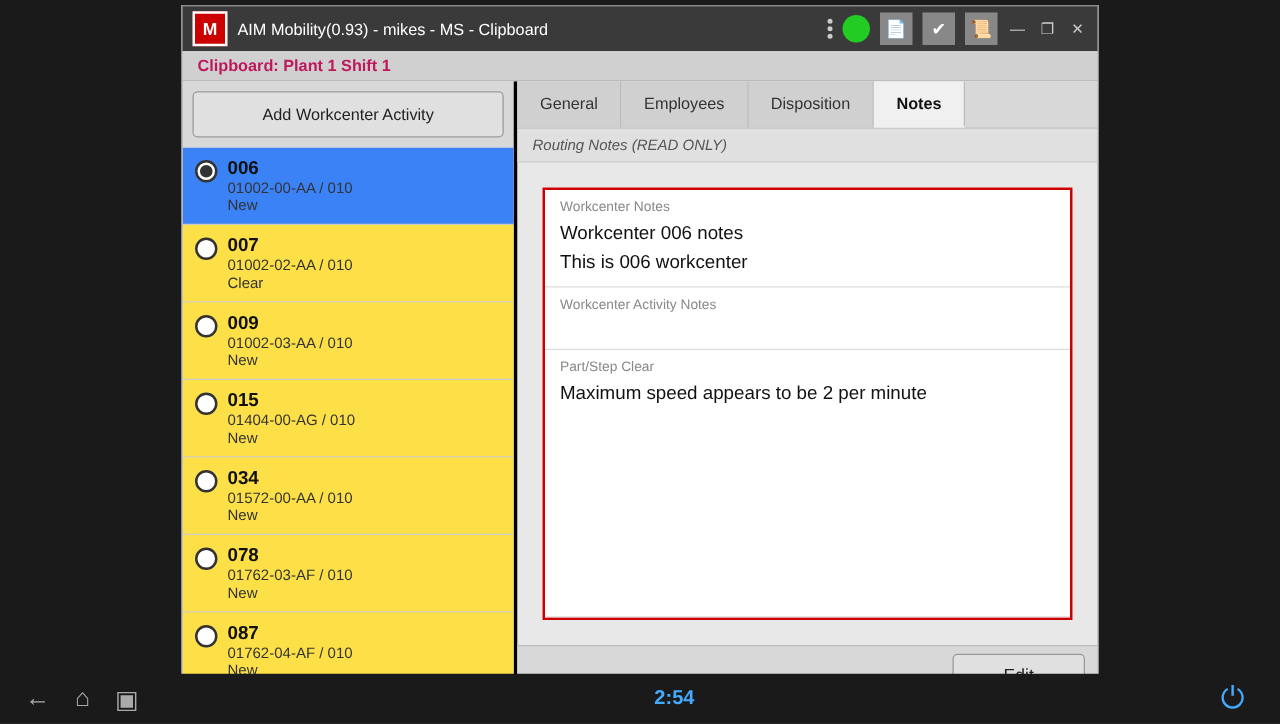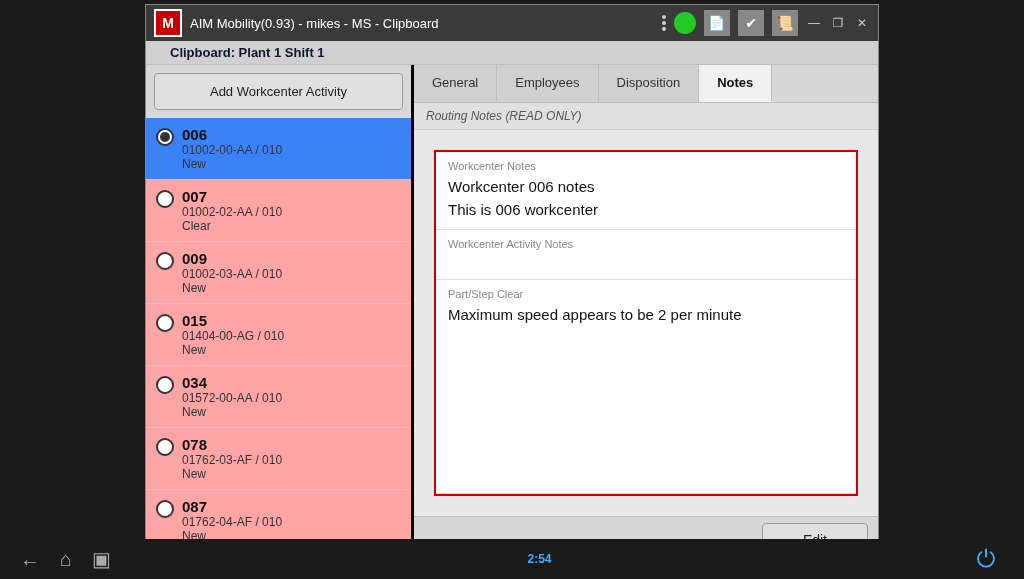--- a/index.html
+++ b/index.html
@@ -86,24 +86,24 @@
       height: 16px;
       display: flex;
       align-items: center;
       justify-content: center;
       color: #ccc;
       font-size: 12px;
       cursor: pointer;
     }
     .clipboard-bar {
       background: #d0d0d0;
-      padding: 4px 24px;
+      padding: 4px 12px;
       font-size: 13px;
       font-weight: bold;
-      color: #0f172a;
+      color: #be185d;
       border-bottom: 1px solid #bbb;
     }
     .main-content {
       display: flex;
       flex: 1;
       overflow: hidden;
     }
     .left-panel {
       width: 268px;
       background: #d8d8d8;
@@ -125,21 +125,21 @@
     .work-list {
       flex: 1;
       overflow-y: auto;
     }
     .work-item {
       display: flex;
       align-items: flex-start;
       padding: 8px 10px;
       border-bottom: 1px solid #ccc;
       cursor: pointer;
-      background: #fca5a5;
+      background: #fde047;
     }
     .work-item.selected {
       background: #3b82f6;
     }
     .work-item-radio {
       width: 18px;
       height: 18px;
       border-radius: 50%;
       border: 2px solid #333;
       margin-top: 2px;
@@ -271,21 +271,21 @@
       gap: 20px;
       align-items: center;
     }
     .nav-icon {
       color: #aaa;
       font-size: 20px;
       cursor: pointer;
     }
     .clock {
       color: #4af;
-      font-size: 12px;
+      font-size: 16px;
       font-weight: bold;
     }
     .brand-icon {
       width: 36px;
       height: 36px;
       position: absolute;
       bottom: 4px;
       right: 20px;
       color: #4af;
       font-size: 28px;

